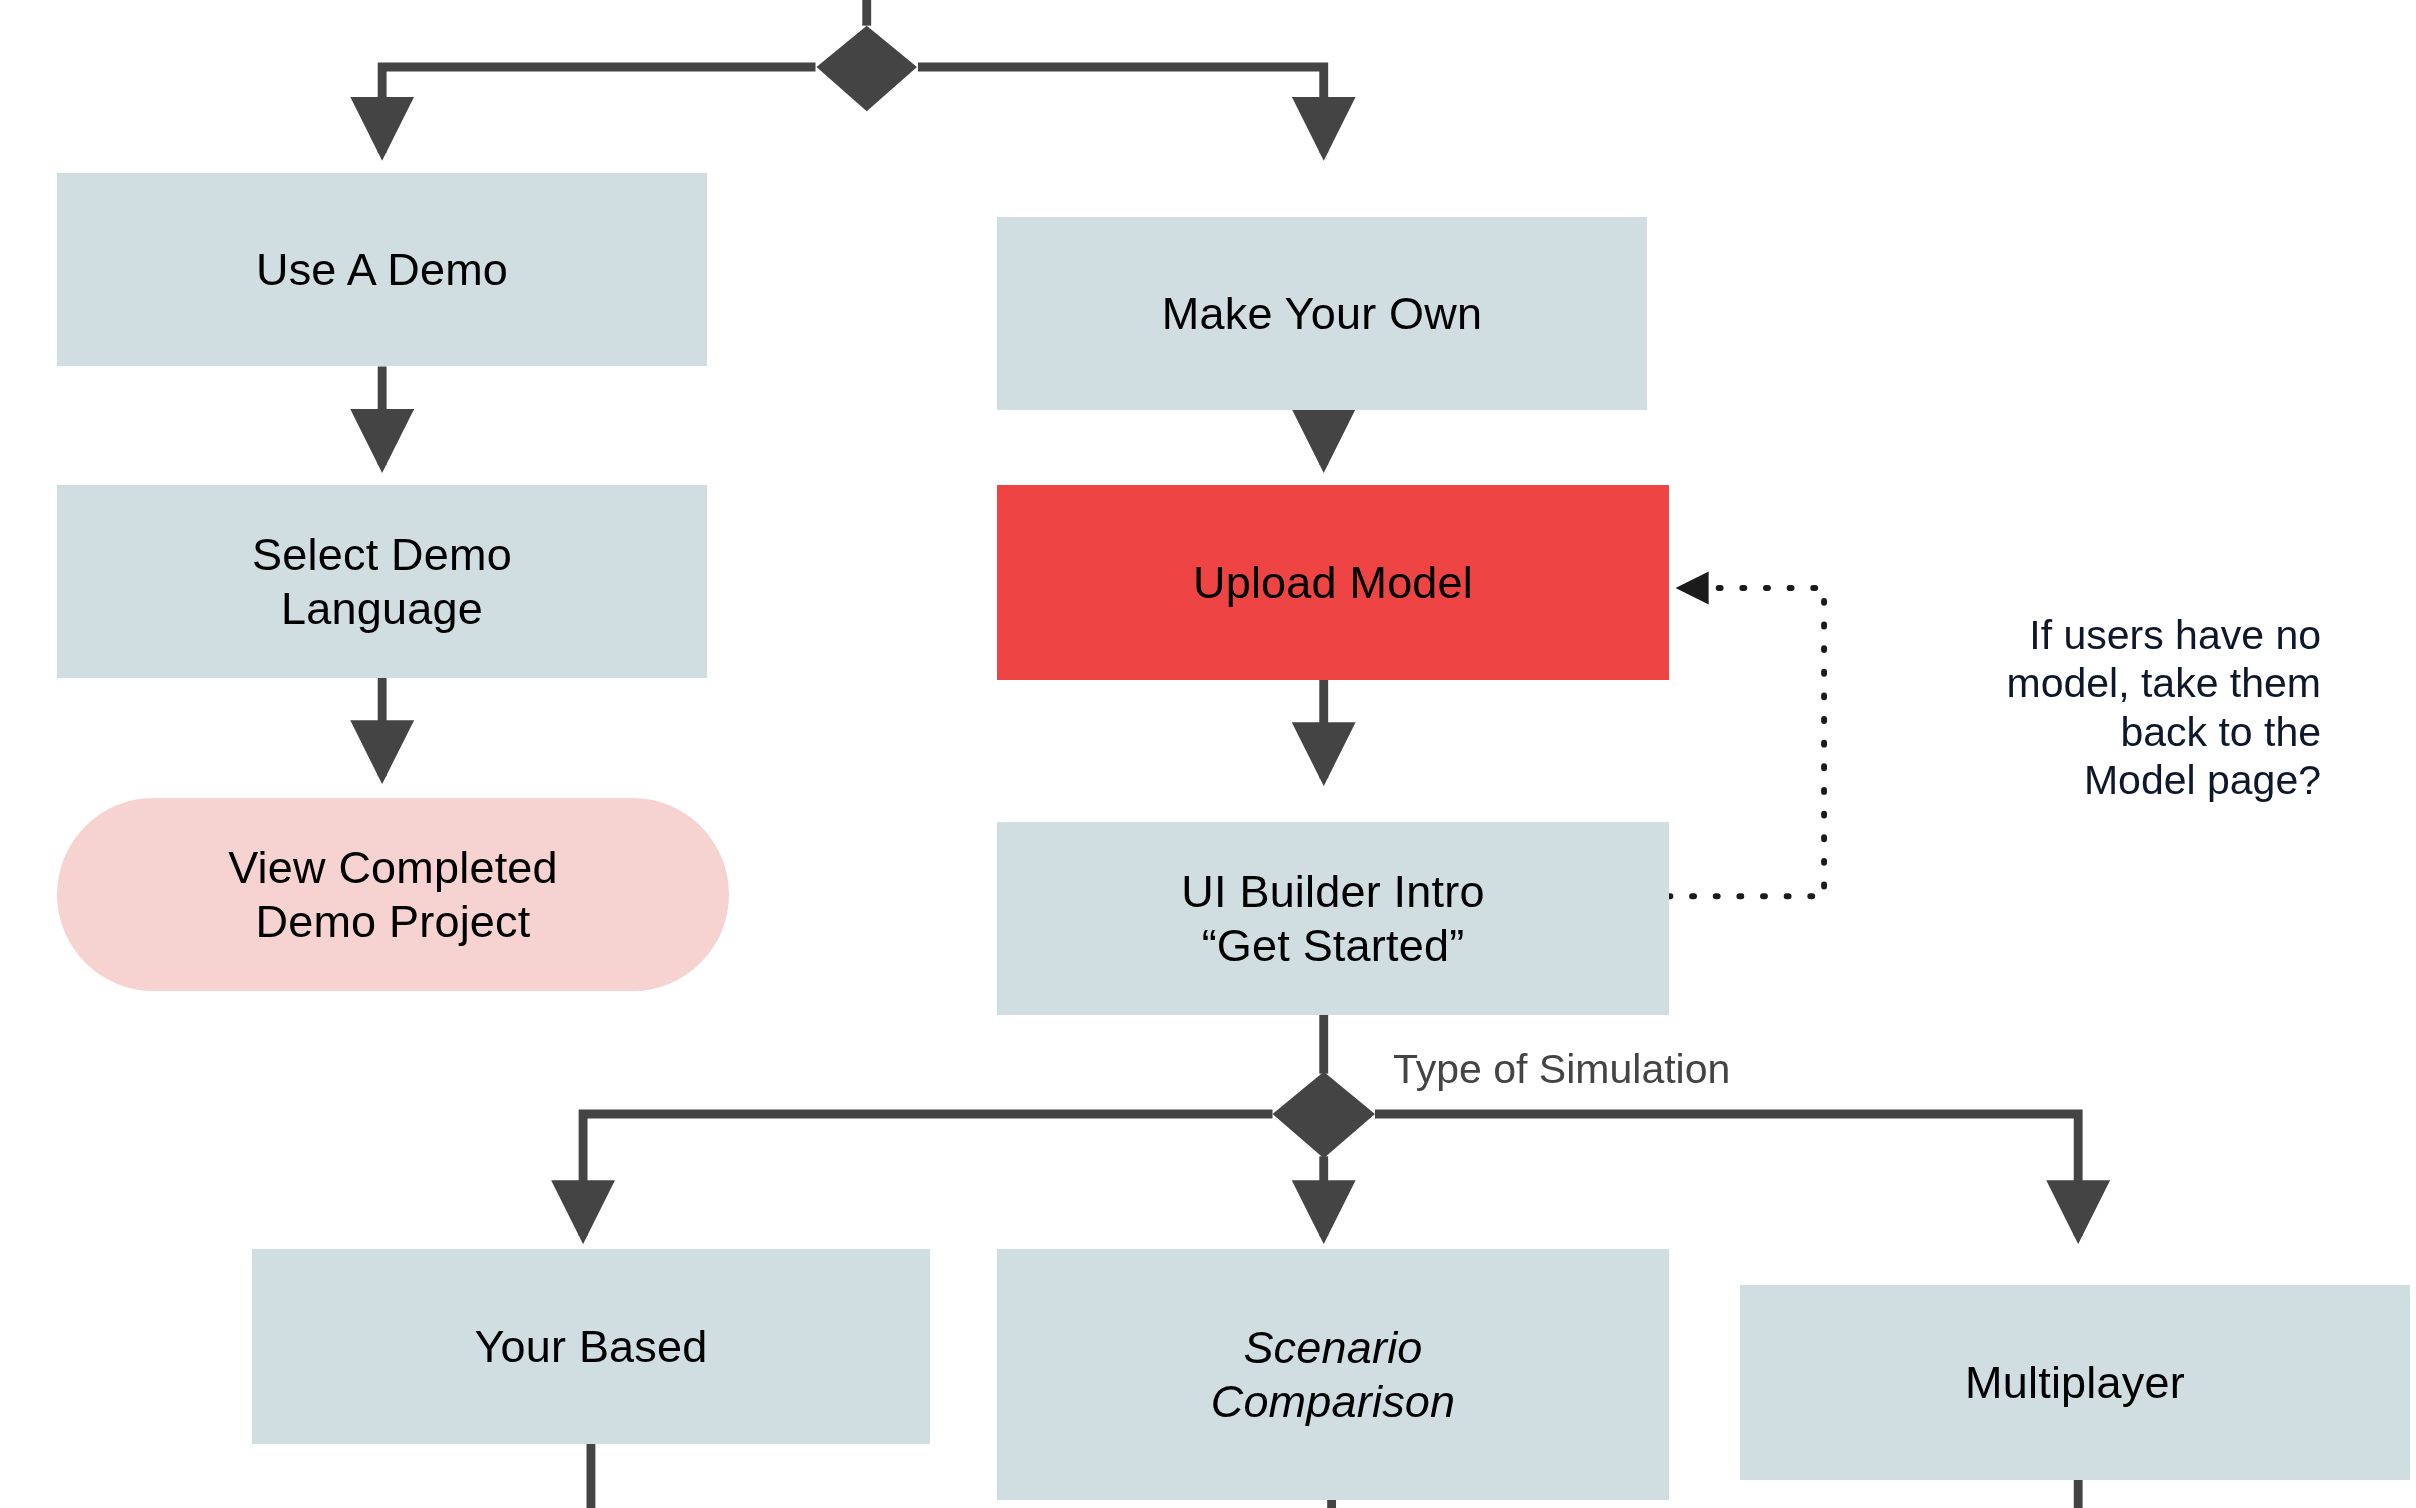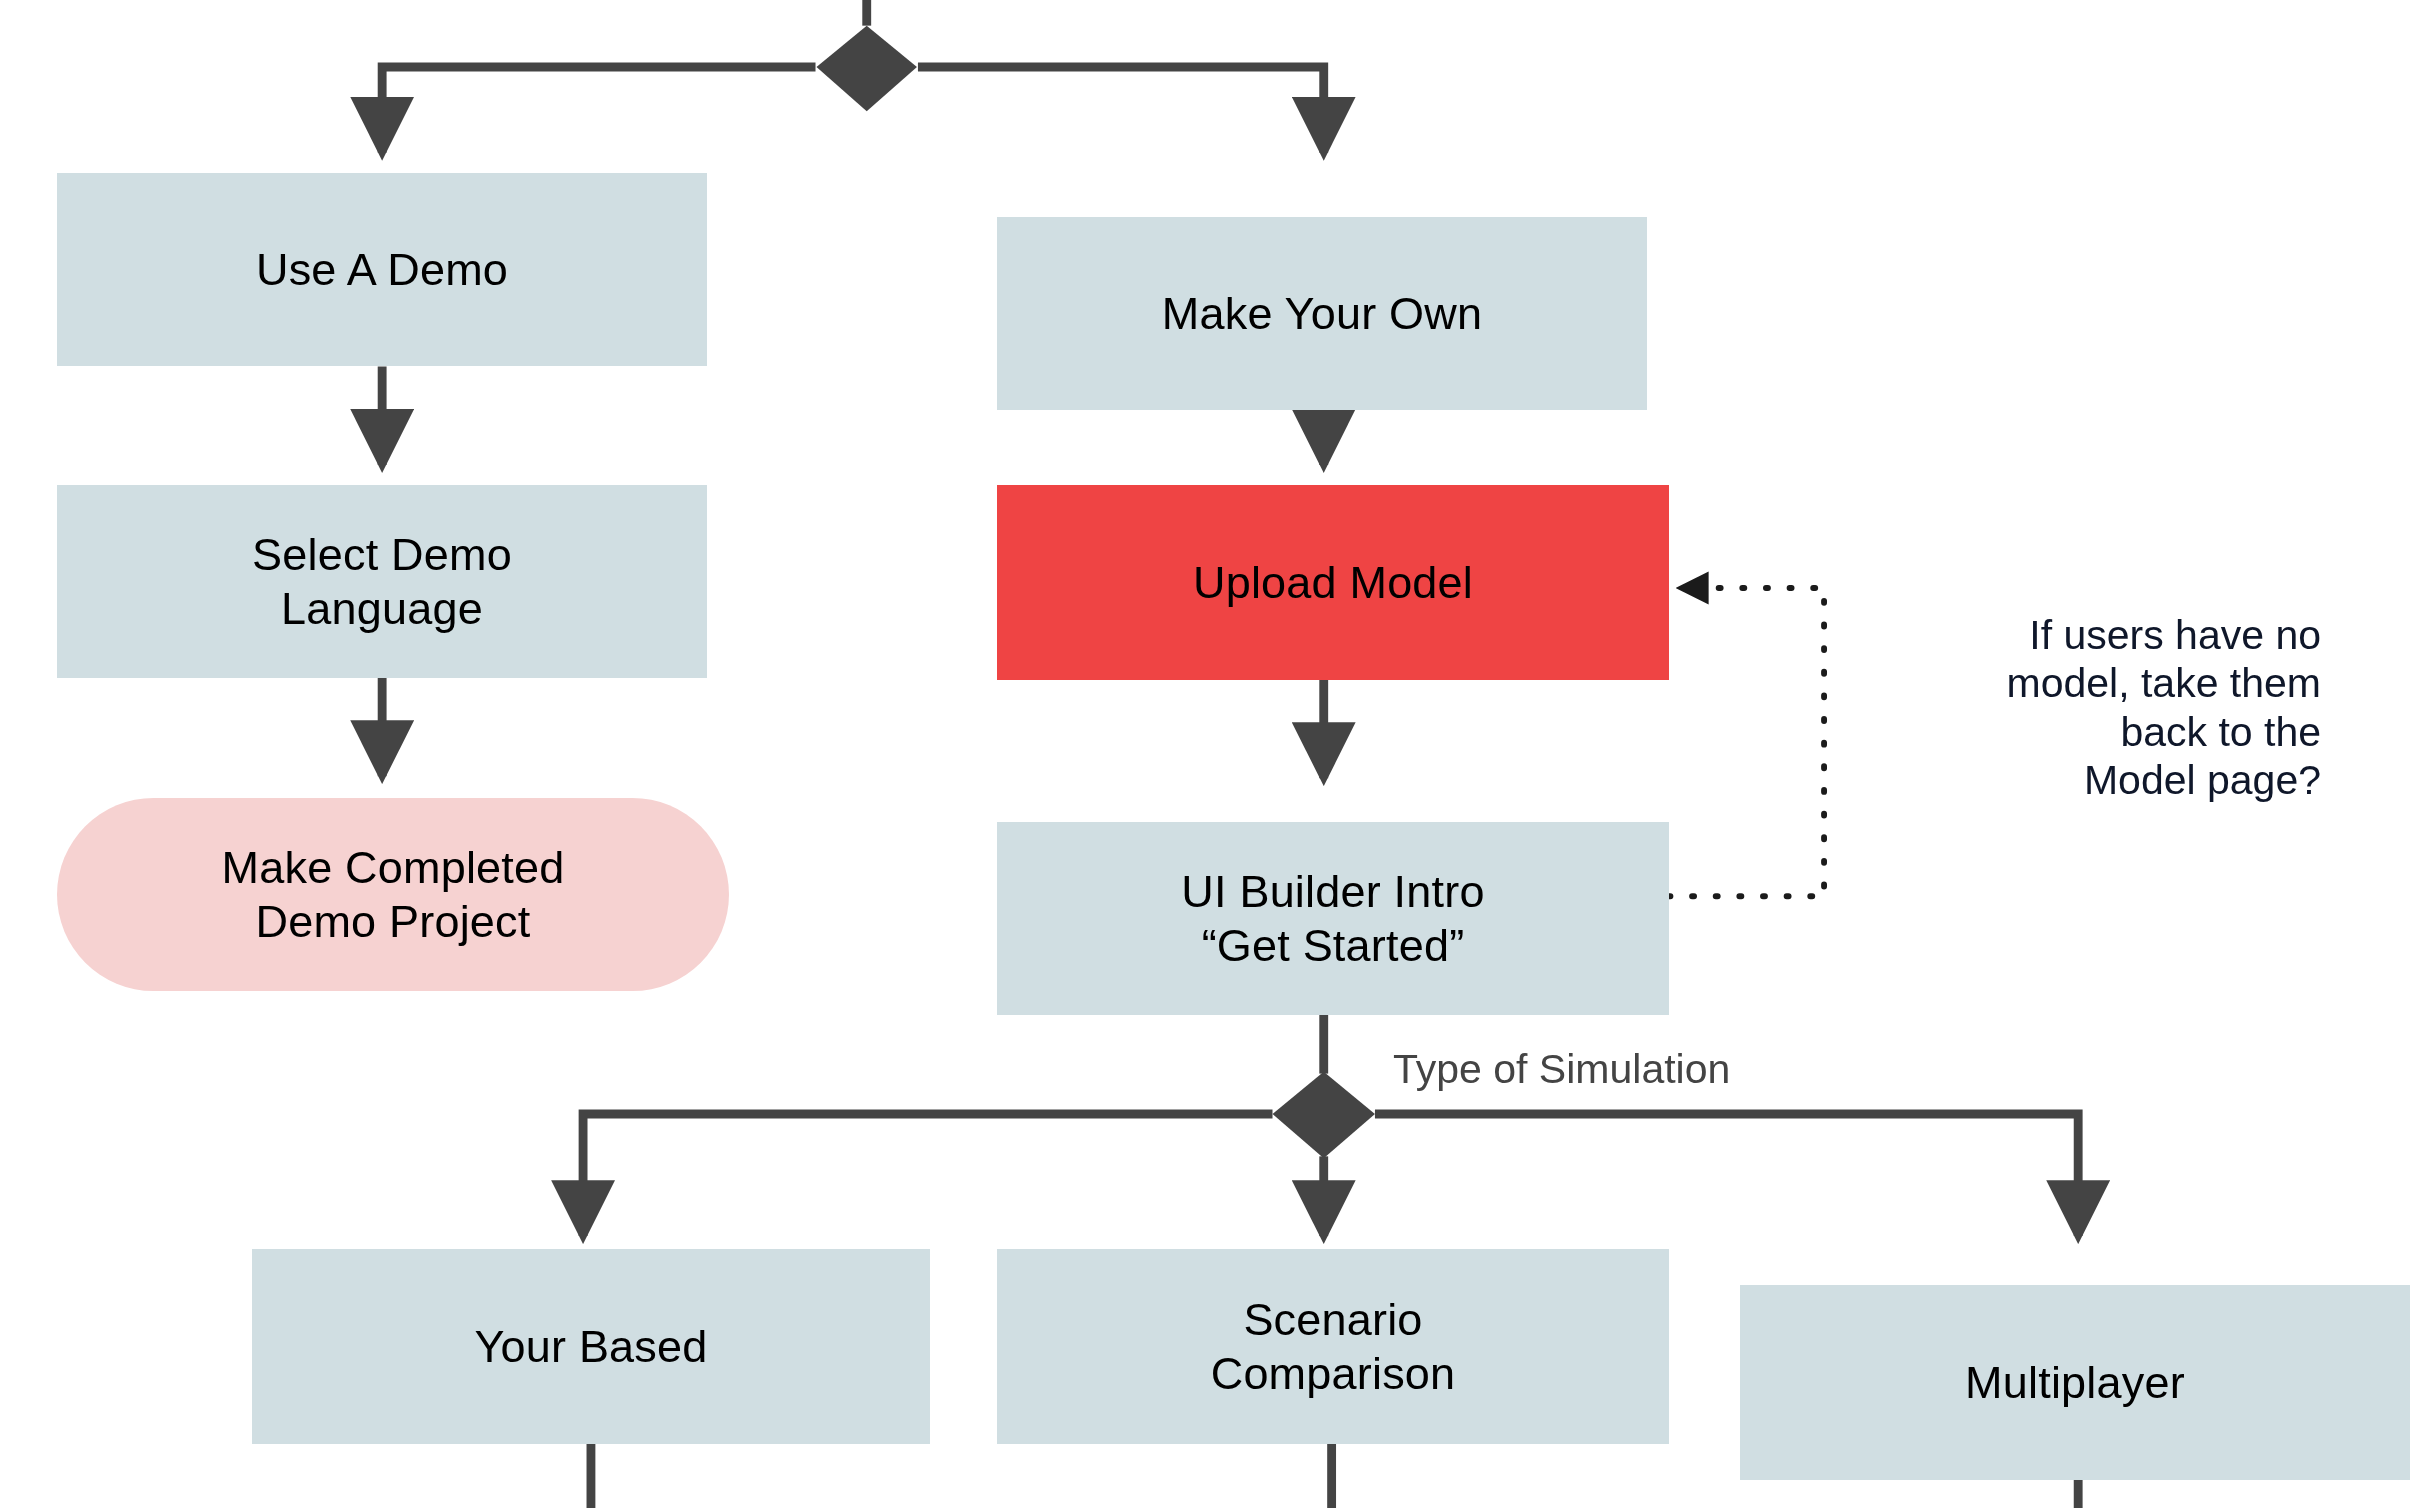--- a/index.html
+++ b/index.html
@@ -122,34 +122,34 @@
   <div class="node process" style="left:57px; top:485px; width:650px; height:193px;">
     <span>Select Demo
 Language</span>
   </div>
 
   <div class="node upload" style="left:997px; top:485px; width:672px; height:195px;">
     <span>Upload Model</span>
   </div>
 
   <div class="node terminal" style="left:57px; top:798px; width:672px; height:193px;">
-    <span>Make Completed
+    <span>View Completed
 Demo Project</span>
   </div>
 
   <div class="node process" style="left:997px; top:798px; width:672px; height:193px;margin-top:24px;">
     <span>UI Builder Intro
 “Get Started”</span>
   </div>
 
   <div class="node process" style="left:252px; top:1249px; width:678px; height:195px;">
     <span>Your Based</span>
   </div>
 
-  <div class="node process" style="left:997px; top:1249px; width:672px; height:195px;">
+  <div class="node process" style="left:997px; top:1249px; width:672px; height:251px;font-style:italic;">
     <span>Scenario
 Comparison</span>
   </div>
 
   <div class="node process" style="left:1740px; top:1285px; width:670px; height:195px;">
     <span>Multiplayer</span>
   </div>
 
   <div class="edge-label" style="left:1393px; top:1047px;">Type of Simulation</div>
 

